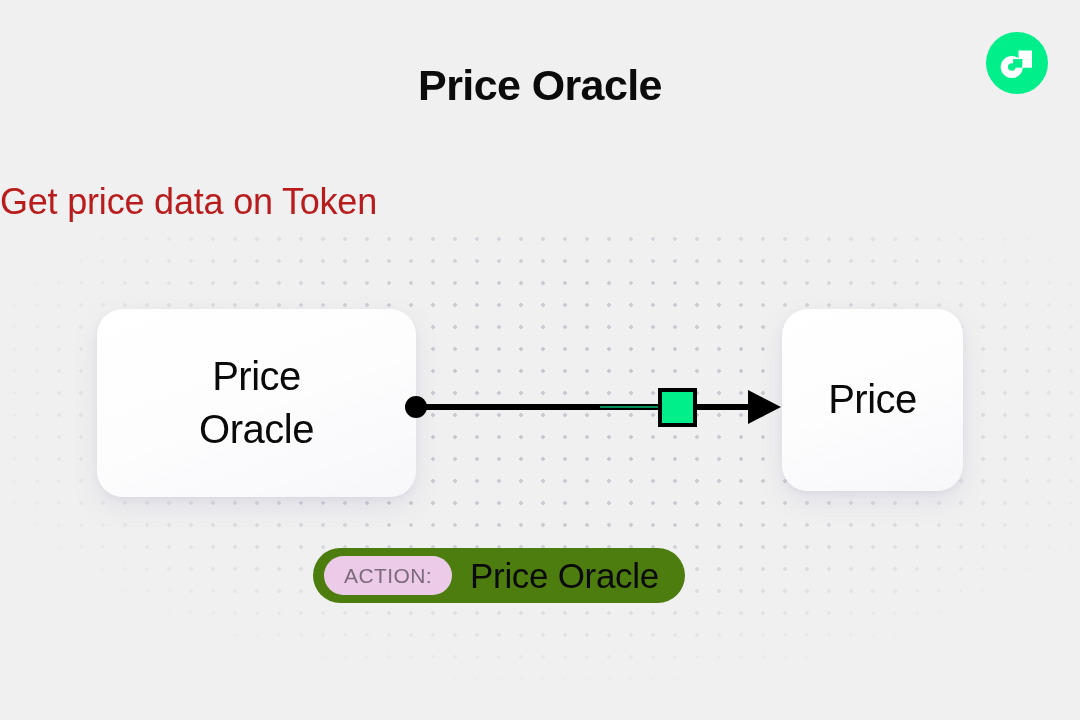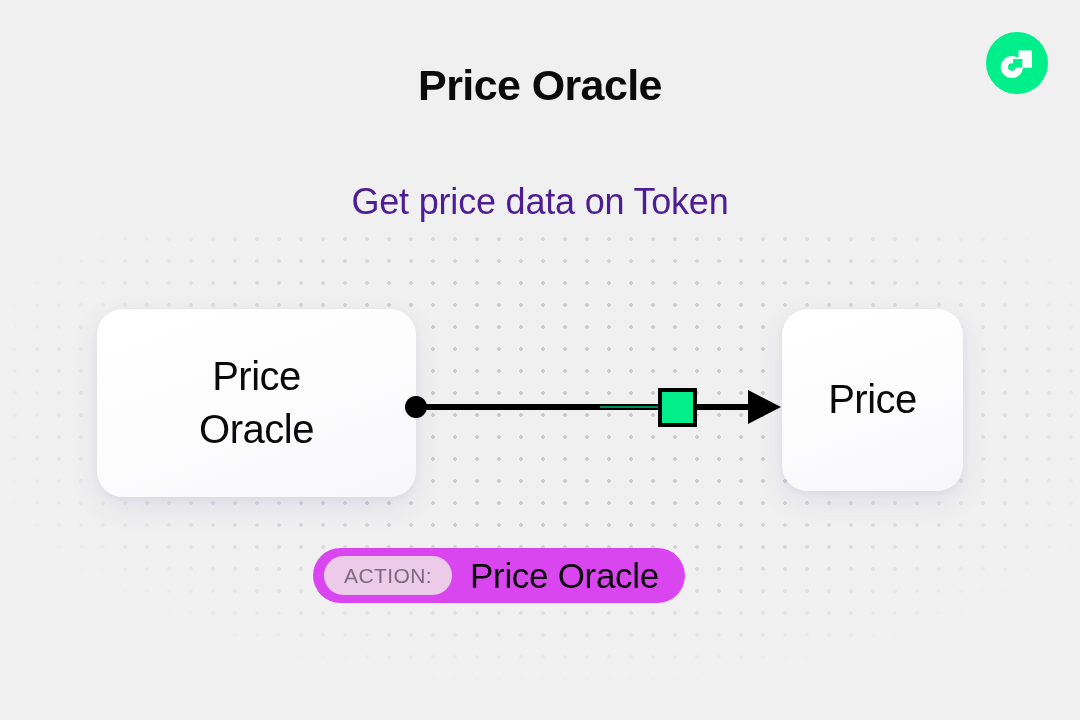--- a/index.html
+++ b/index.html
@@ -51,25 +51,24 @@
     font-weight: 700;
     letter-spacing: -0.6px;
     color: #0b0b0b;
   }
 
   #page-subtitle {
     position: absolute;
     top: 181px;
     left: 0;
     width: 1080px;
-    text-align: center;
     font-size: 36px;
     font-weight: 400;
     letter-spacing: -0.2px;
-    color: #4c1d95;
+    color: #b91c1c;
   }
 
   
   #brand-logo {
     position: absolute;
     left: 986px;
     top: 32px;
     width: 62px;
     height: 62px;
     border-radius: 50%;
@@ -127,21 +126,21 @@
   }
 
   
   #action-badge {
     position: absolute;
     left: 313px;
     top: 548px;
     height: 55px;
     padding: 0 26px 0 11px;
     border-radius: 28px;
-    background: #d946ef;
+    background: #4d7c0f;
     display: flex;
     align-items: center;
     gap: 18px;
   }
 
   #action-badge-key {
     height: 39px;
     padding: 0 20px;
     border-radius: 20px;
     background: #ebcbe8;

